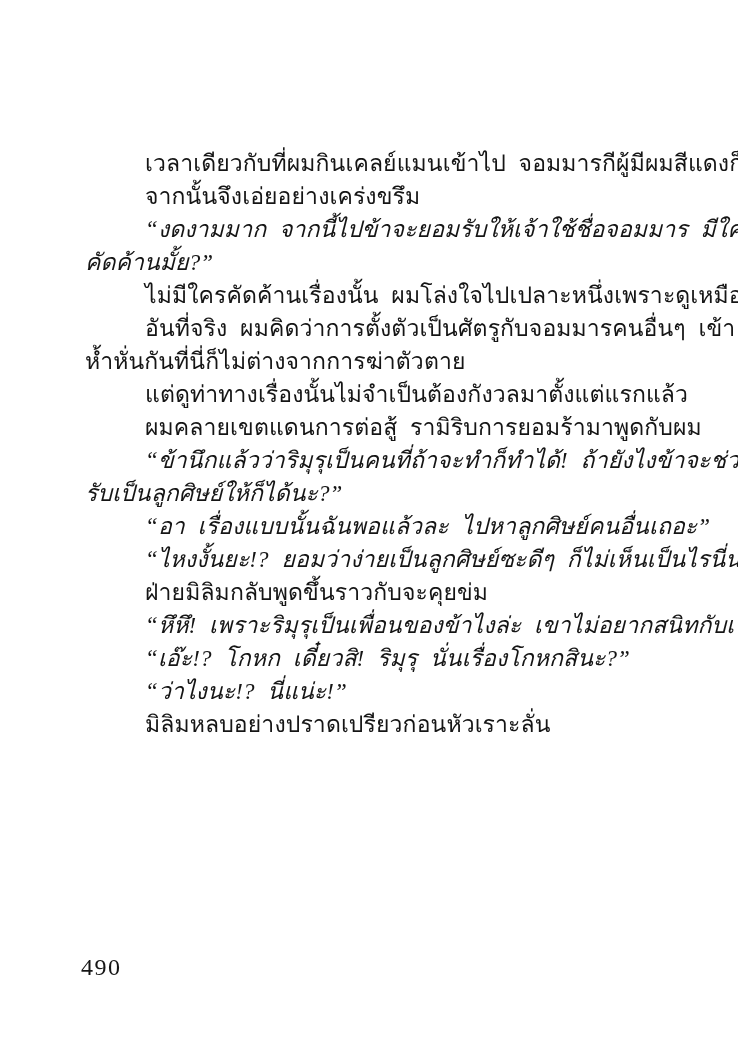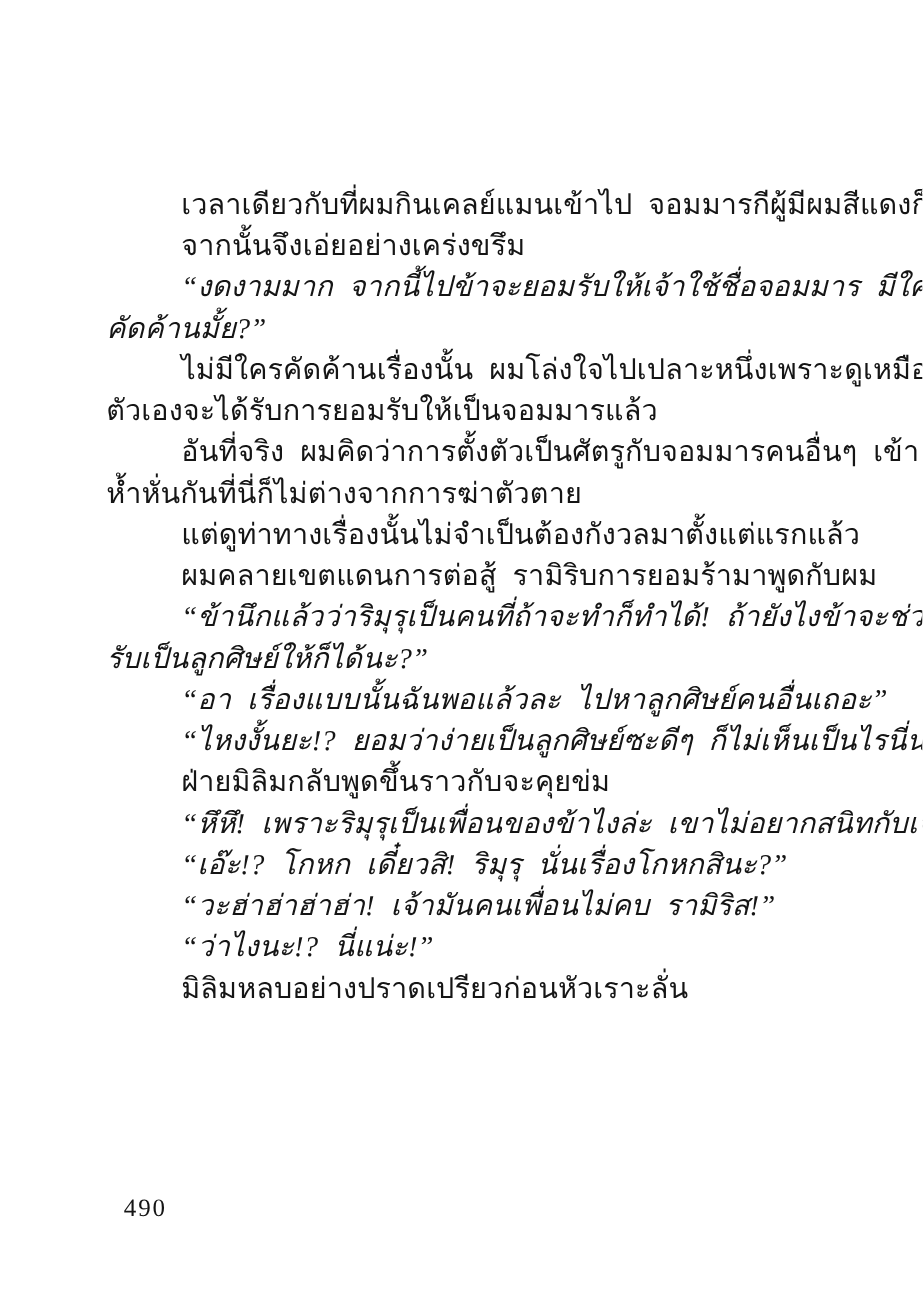--- a/index.html
+++ b/index.html
@@ -31,48 +31,46 @@
     letter-spacing: 0.1px;
   }
   .line.indent {
     padding-left: 60px;
   }
   .line.italic {
     font-style: italic;
   }
   .pagenum {
     position: absolute;
-    left: 99px;
+    left: 81px;
     top: 952px;
-    font-size: 20px;
+    font-size: 24px;
     line-height: 30px;
     letter-spacing: 1.5px;
     color: #151515;
   }
 </style>
 </head>
 <body>
 
 <div class="page">
   <div class="textblock">
       <div class="line indent">เวลาเดียวกับที่ผมกินเคลย์แมนเข้าไป จอมมารกีผู้มีผมสีแดงก็ยืน</div>
       <div class="line indent">จากนั้นจึงเอ่ยอย่างเคร่งขรึม</div>
       <div class="line indent italic">“งดงามมาก จากนี้ไปข้าจะยอมรับให้เจ้าใช้ชื่อจอมมาร มีใคร</div>
       <div class="line italic">คัดค้านมั้ย?”</div>
       <div class="line indent">ไม่มีใครคัดค้านเรื่องนั้น ผมโล่งใจไปเปลาะหนึ่งเพราะดูเหมือนว่า</div>
-      <div class="line">ตัวเองจะได้รับการยอมรับให้เป็นจอมมารแล้ว</div>
       <div class="line indent">อันที่จริง ผมคิดว่าการตั้งตัวเป็นศัตรูกับจอมมารคนอื่นๆ เข้า</div>
       <div class="line">ห้ำหั่นกันที่นี่ก็ไม่ต่างจากการฆ่าตัวตาย</div>
       <div class="line indent">แต่ดูท่าทางเรื่องนั้นไม่จำเป็นต้องกังวลมาตั้งแต่แรกแล้ว</div>
       <div class="line indent">ผมคลายเขตแดนการต่อสู้ รามิริบการยอมร้ามาพูดกับผม</div>
       <div class="line indent italic">“ข้านึกแล้วว่าริมุรุเป็นคนที่ถ้าจะทำก็ทำได้! ถ้ายังไงข้าจะช่วย</div>
       <div class="line italic">รับเป็นลูกศิษย์ให้ก็ได้นะ?”</div>
       <div class="line indent italic">“อา เรื่องแบบนั้นฉันพอแล้วละ ไปหาลูกศิษย์คนอื่นเถอะ”</div>
       <div class="line indent italic">“ไหงงั้นยะ!? ยอมว่าง่ายเป็นลูกศิษย์ซะดีๆ ก็ไม่เห็นเป็นไรนี่นา”</div>
       <div class="line indent">ฝ่ายมิลิมกลับพูดขึ้นราวกับจะคุยข่ม</div>
       <div class="line indent italic">“หึหึ! เพราะริมุรุเป็นเพื่อนของข้าไงล่ะ เขาไม่อยากสนิทกับเจ้า</div>
       <div class="line indent italic">“เอ๊ะ!? โกหก เดี๋ยวสิ! ริมุรุ นั่นเรื่องโกหกสินะ?”</div>
-      <div class="line indent italic">“วะฮ่าฮ่าฮ่าฮ่า! เจ้ามันคนเพื่อนไม่คบ รามิริส!”</div>
       <div class="line indent italic">“ว่าไงนะ!? นี่แน่ะ!”</div>
       <div class="line indent">มิลิมหลบอย่างปราดเปรียวก่อนหัวเราะลั่น</div>
     </div>
   <div class="pagenum">490</div>
 </div>
 
 </body></html>

